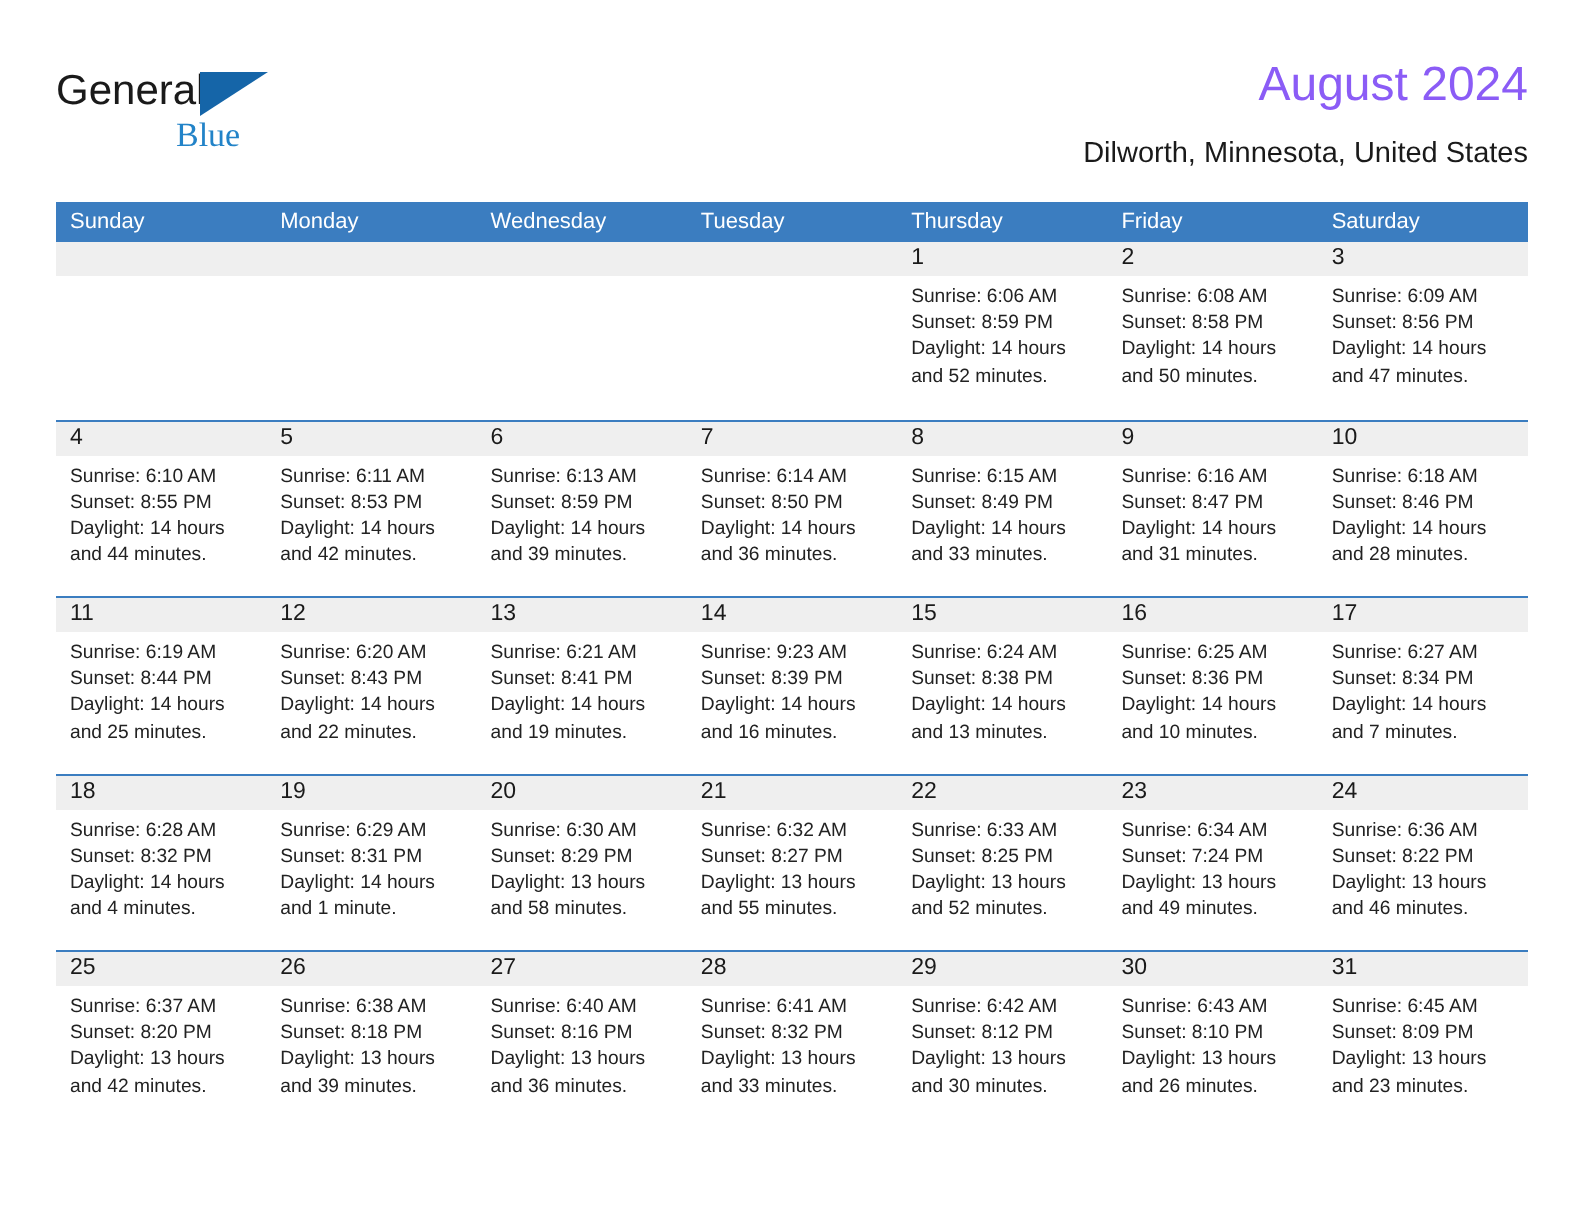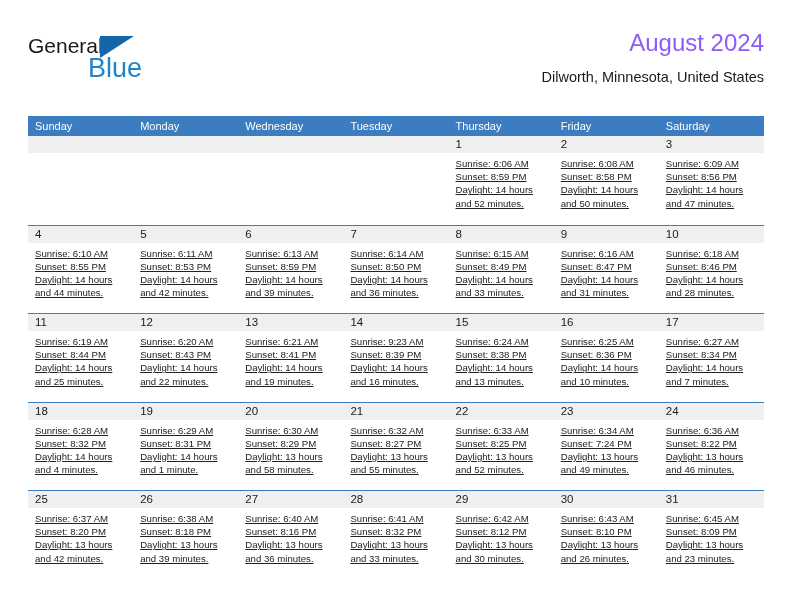--- a/index.html
+++ b/index.html
@@ -53,24 +53,24 @@
     top: 2px;
     width: 0;
     height: 0;
     border-left: 34px solid #1565a8;
     border-bottom: 22px solid transparent;
   }
   .brand-line2 {
     position: absolute;
     left: 60px;
     top: 22px;
-    font-size: 27px;
+    font-size: 17px;
     color: #2283c8;
     line-height: 24px;
-    font-family: Liberation Sans, sans-serif;
+    font-family: Liberation Serif, serif;
   }
 
   .title-block {
     position: absolute;
     right: 0;
     top: 0;
     text-align: right;
   }
   .cal-title {
     font-size: 24px;
@@ -83,21 +83,21 @@
     color: #1a1a1a;
     line-height: 20px;
     margin-top: 7px;
     white-space: nowrap;
   }
 
   
   .calendar {
     position: absolute;
     left: 28px;
-    top: 116px;
+    top: 101px;
     width: 736px;
   }
   .dow-row {
     display: flex;
     background: #3b7dc0;
     height: 20px;
   }
   .dow-cell {
     flex: 1 1 0;
     color: #ffffff;
@@ -133,21 +133,20 @@
     box-sizing: border-box;
   }
   .day-cell.empty .day-num-band {
     background: #efefef;
   }
   .day-info {
     padding: 4px 6px 0 7px;
     font-size: 9.6px;
     line-height: 13.2px;
     color: #222222;
-    text-decoration: underline;
   }
   .day-info div {
     white-space: nowrap;
   }
 </style>
 </head>
 <body>
 
 <div class="page">
 

